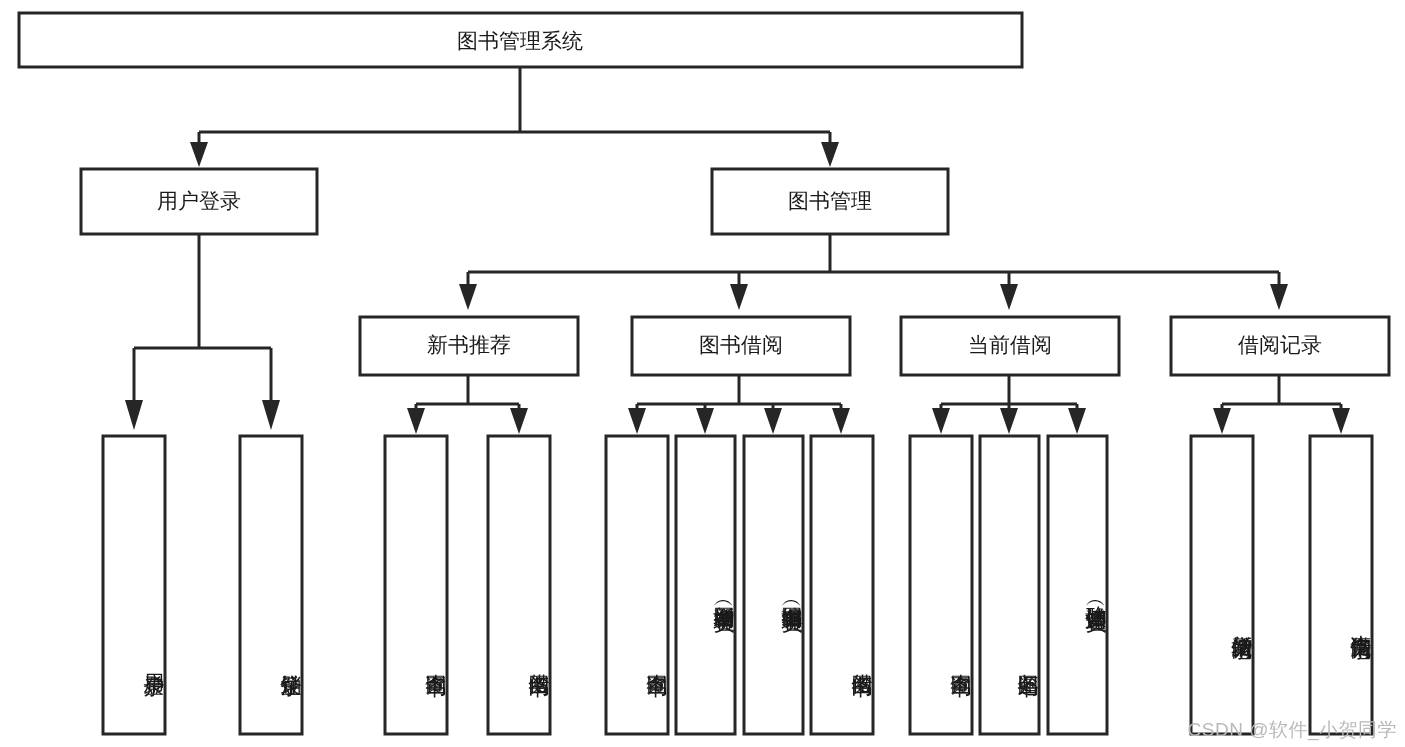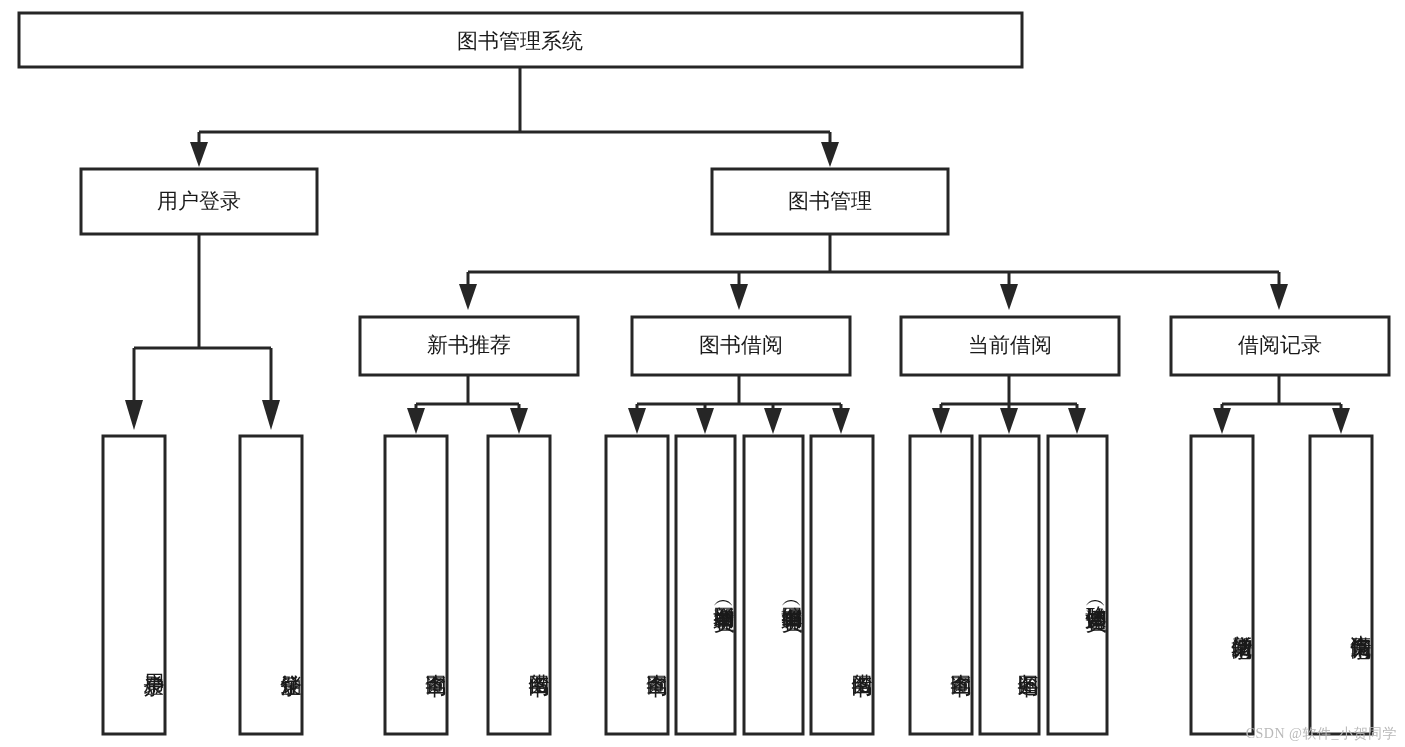--- a/index.html
+++ b/index.html
@@ -62,22 +62,22 @@
     white-space: nowrap;
     display: flex;
     align-items: flex-start;
     justify-content: center;
     pointer-events: none;
   }
   .watermark {
     position: absolute;
     right: 8px;
     bottom: 4px;
-    font-family: Liberation Serif, serif;
-    font-size: 14px;
+    font-family: Liberation Sans, sans-serif;
+    font-size: 19px;
     color: #b9b9b9;
     letter-spacing: 0.5px;
     white-space: nowrap;
   }
 </style>
 </head>
 <body>
 
 <div id="diagram-root">
 

